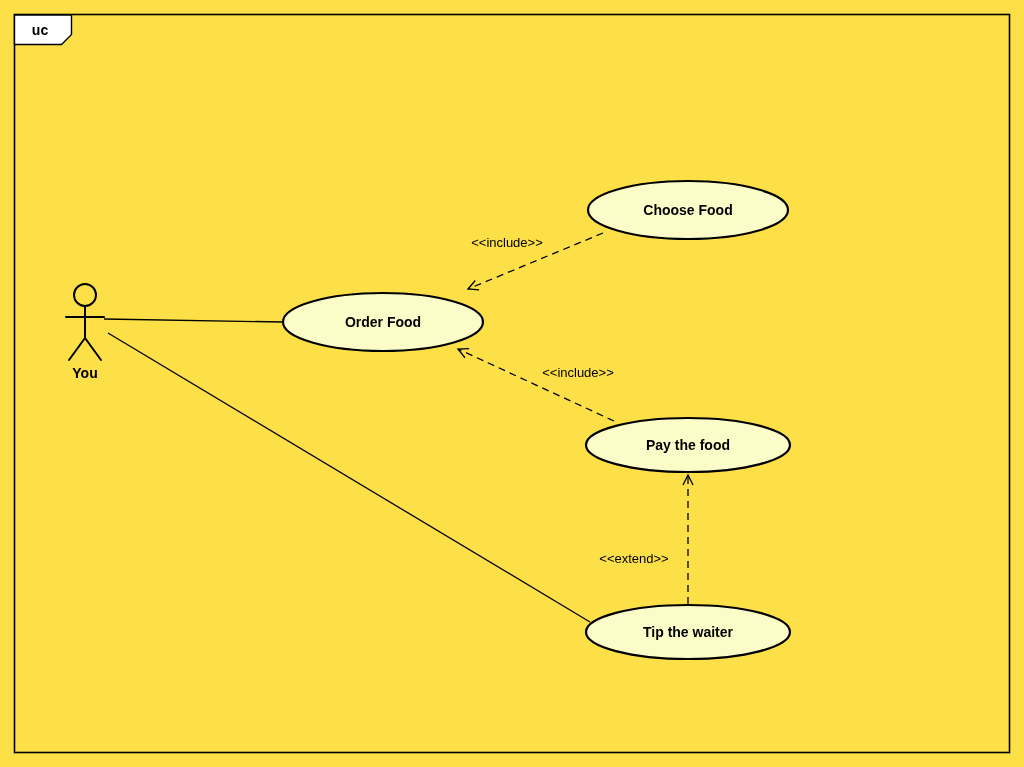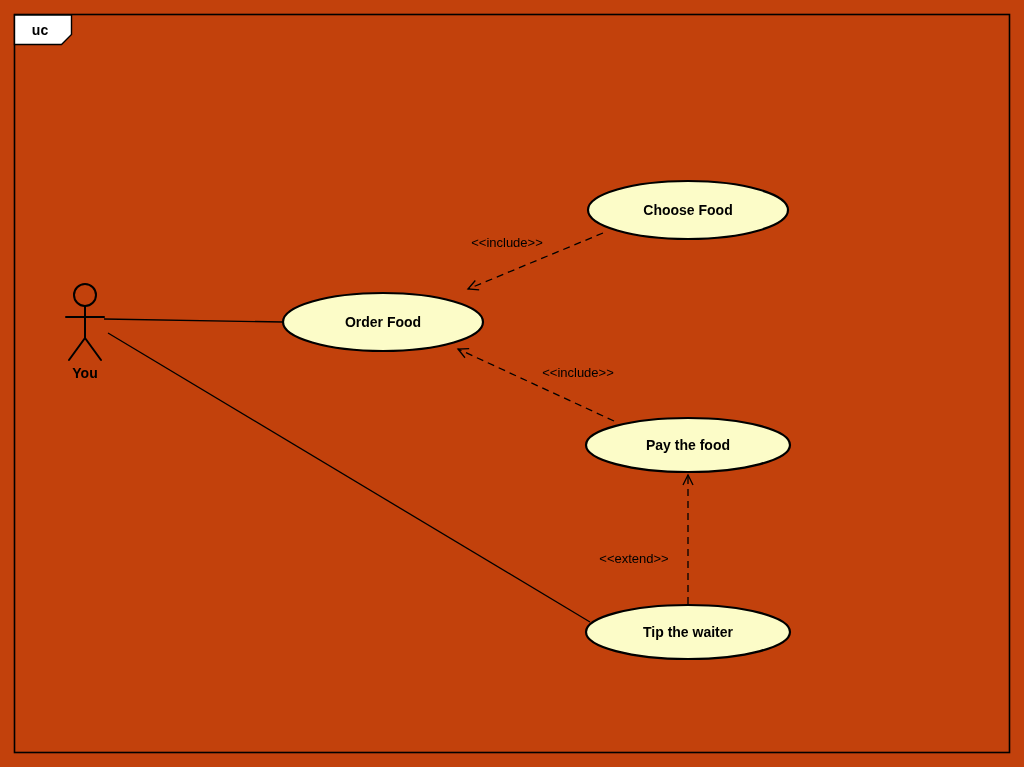--- a/index.html
+++ b/index.html
@@ -7,21 +7,21 @@
     padding: 0;
     background: #ffffff;
     width: 1024px;
     height: 767px;
     font-family: "Liberation Sans", sans-serif;
   }
   .canvas {
     position: relative;
     width: 1024px;
     height: 767px;
-    background: #c2410c;
+    background: #fde047;
   }
   svg { display: block; }
 
   .frame-rect {
     fill: none;
     stroke: #000000;
     stroke-width: 1.6;
   }
   .frame-tab {
     fill: #ffffff;

